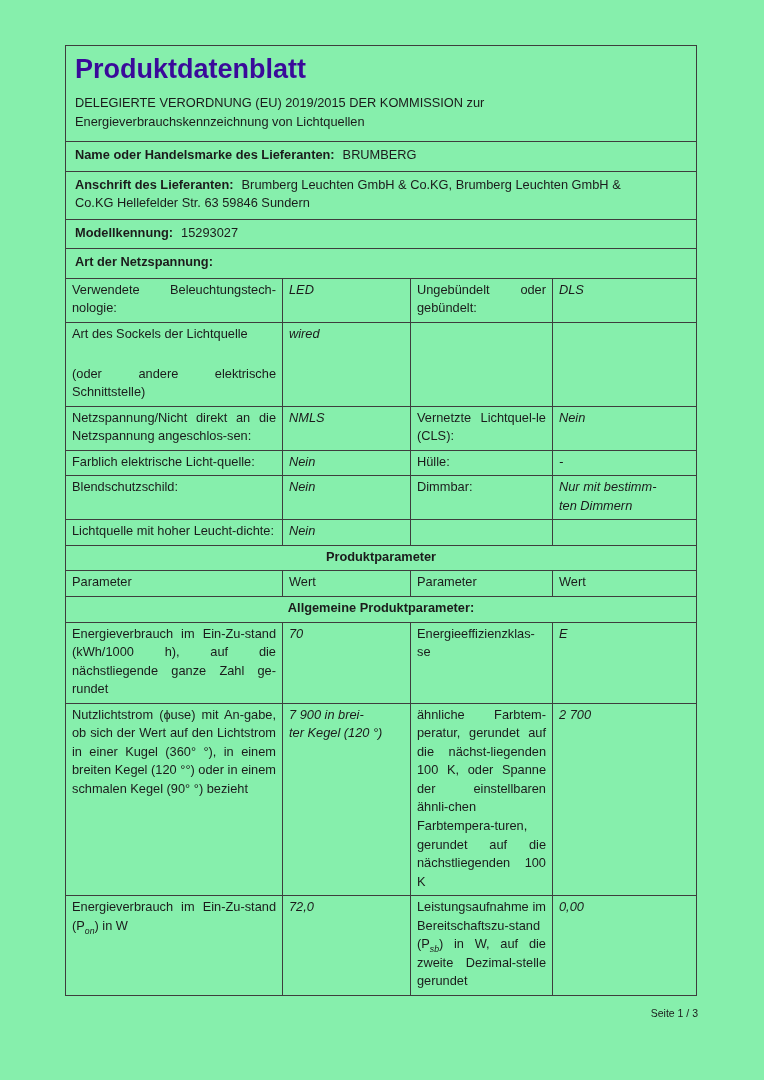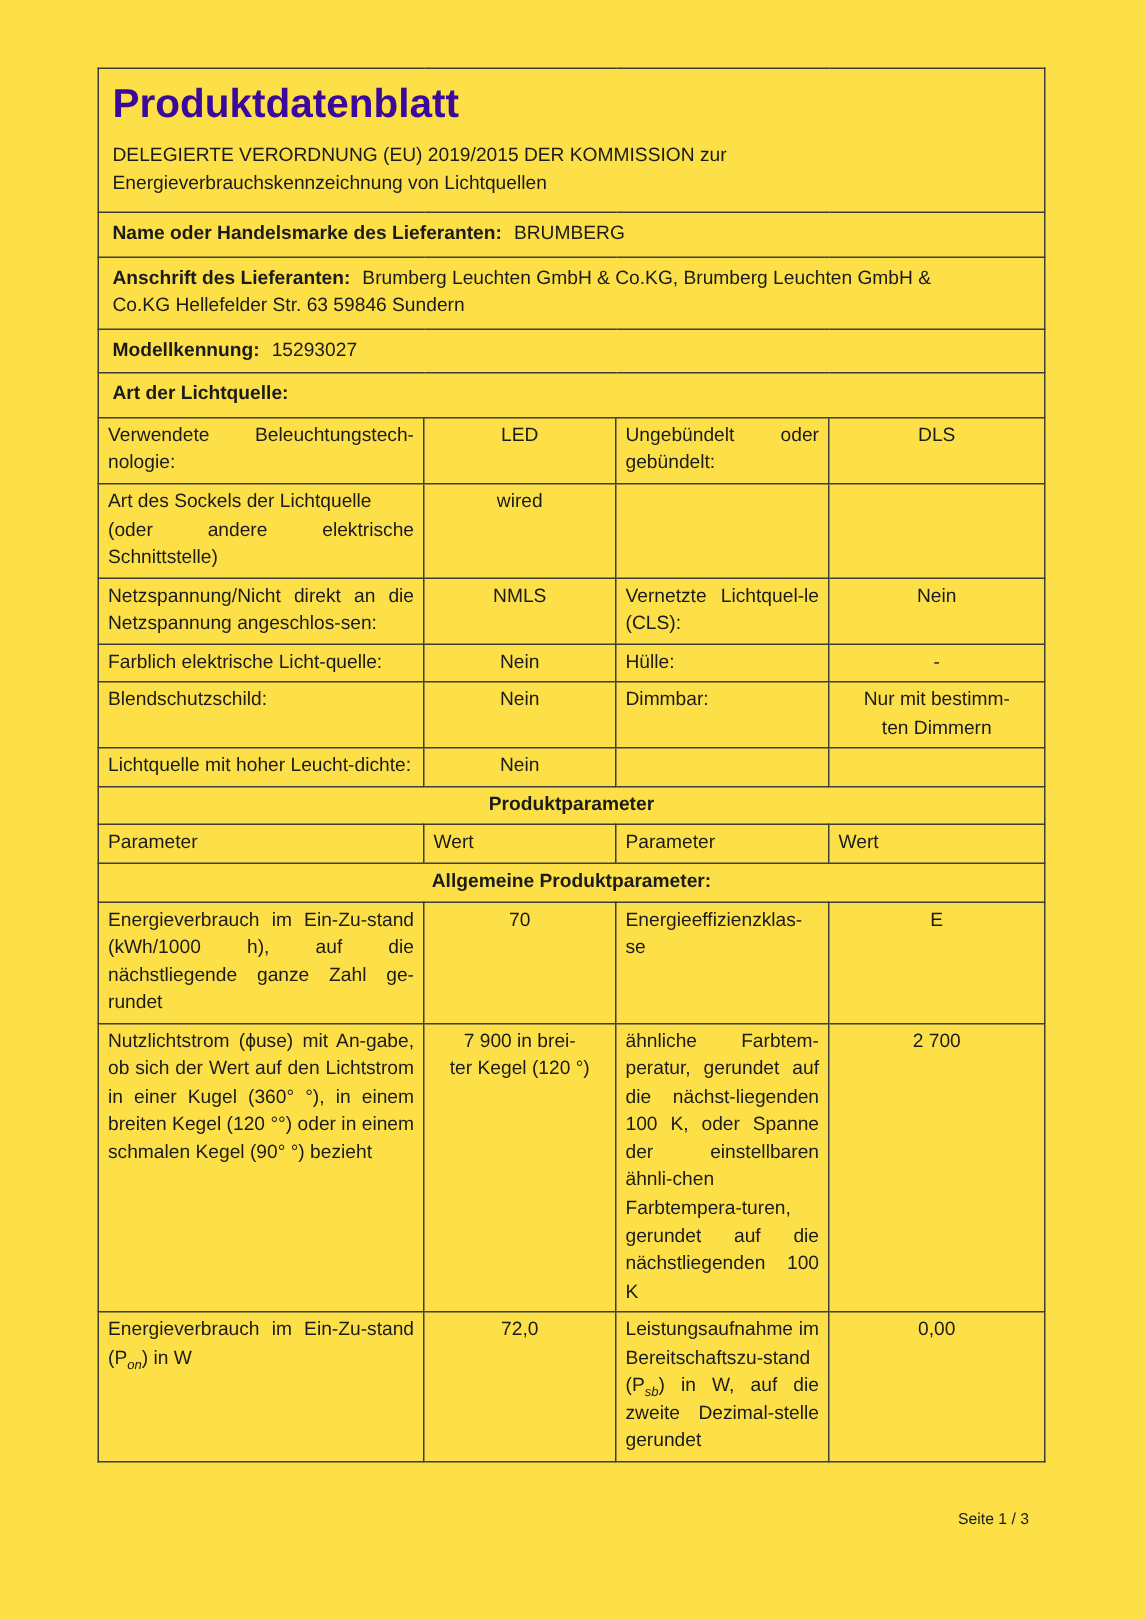--- a/index.html
+++ b/index.html
@@ -1,18 +1,18 @@
 <!DOCTYPE html>
 <html><head>
 <meta charset="utf-8">
 <style>
   html, body { margin: 0; padding: 0; background: #ffffff; }
   .page {
     width: 764px; height: 1080px; position: relative; overflow: hidden;
-    background: #fde047;
+    background: #86efac;
     font-family: "Liberation Sans", "DejaVu Sans", sans-serif;
     font-size: 12.8px; line-height: 1.45; color: #1b1b1b;
   }
   table.doc {
     position: absolute; left: 65px; top: 45px; width: 631px;
     border-collapse: collapse; table-layout: fixed;
   }
   table.doc td {
     border: 1.5px solid #3d3d3d;
     vertical-align: top;
@@ -25,25 +25,25 @@
     color: #3a0a9a; 
     letter-spacing: 0px;
   }
   .subtitle { white-space: pre-line; }
   .label-cell { padding: 4px 9px 6px 9px !important; }
   .lbl { font-weight: bold; text-align: center; }
   .val { padding-left: 8px; white-space: pre-line; }
   .section-left td { font-weight: bold; padding: 4px 9px 6px 9px !important; }
   .section-center td { font-weight: bold; text-align: center; margin-top: 48px; }
   .cp { text-align: justify; }
-  .cv { text-align: center; white-space: pre-line; }
-  .para2 { margin-top: 0; }
+  .cv { text-align: left; white-space: pre-line; font-style: italic; }
+  .para2 { margin-top: 21px; }
   sub { font-size: 0.68em; line-height: 0; font-style: italic; }
   .footer {
-    position: absolute; right: 78px; top: 1006px;
+    position: absolute; right: 66px; top: 1006px;
     font-size: 10.5px; color: #1b1b1b;
   }
 </style>
 </head>
 <body>
 
 <div class="page">
   <table class="doc">
     <colgroup>
       <col style="width:217px">
@@ -74,21 +74,21 @@
       </td>
     </tr>
 
     <tr>
       <td colspan="4" class="label-cell">
         <span class="lbl">Modellkennung:</span><span class="val">15293027</span>
       </td>
     </tr>
 
     <tr class="section-left">
-      <td colspan="4">Art der Lichtquelle:</td>
+      <td colspan="4">Art der Netzspannung:</td>
     </tr>
 
     <tr>
       <td class="cp">Verwendete Beleuchtungstech-nologie:</td>
       <td class="cv">LED</td>
       <td class="cp">Ungebündelt oder gebündelt:</td>
       <td class="cv">DLS</td>
     </tr>
 
     <tr>

